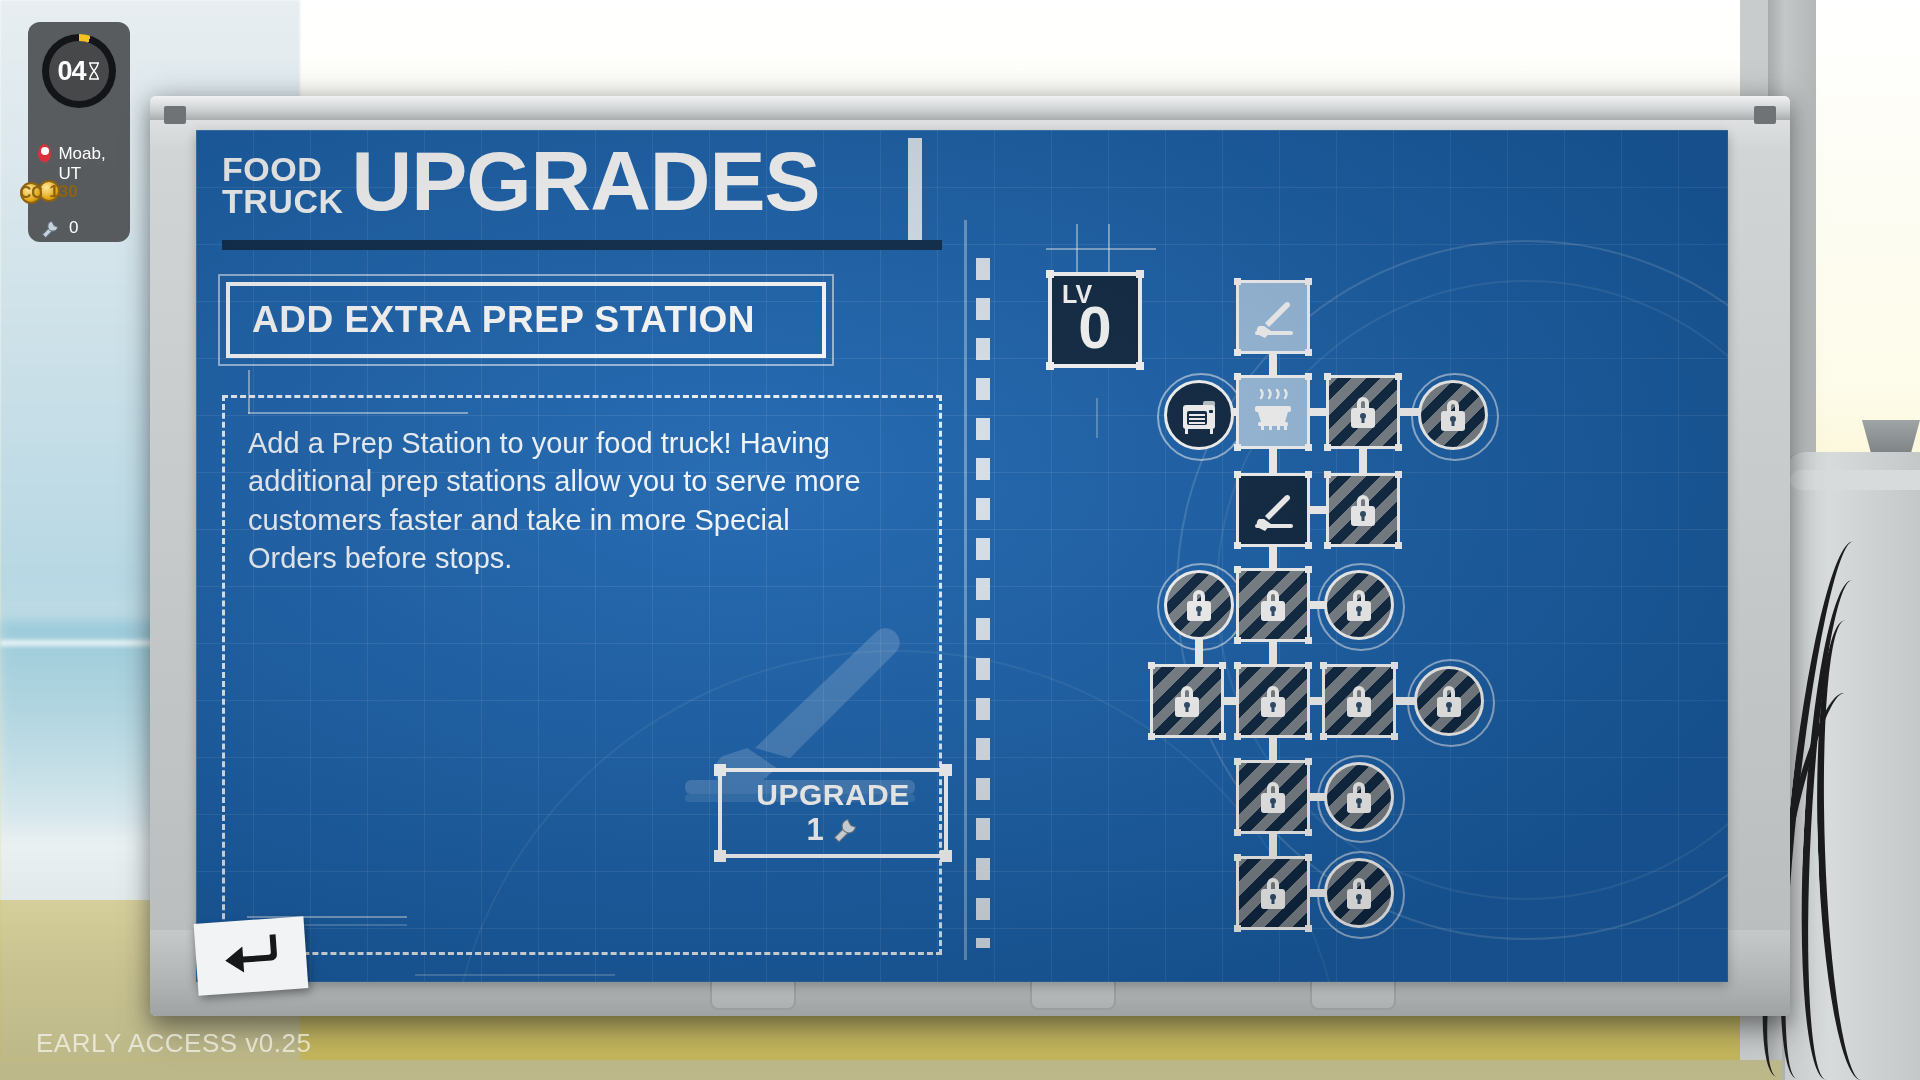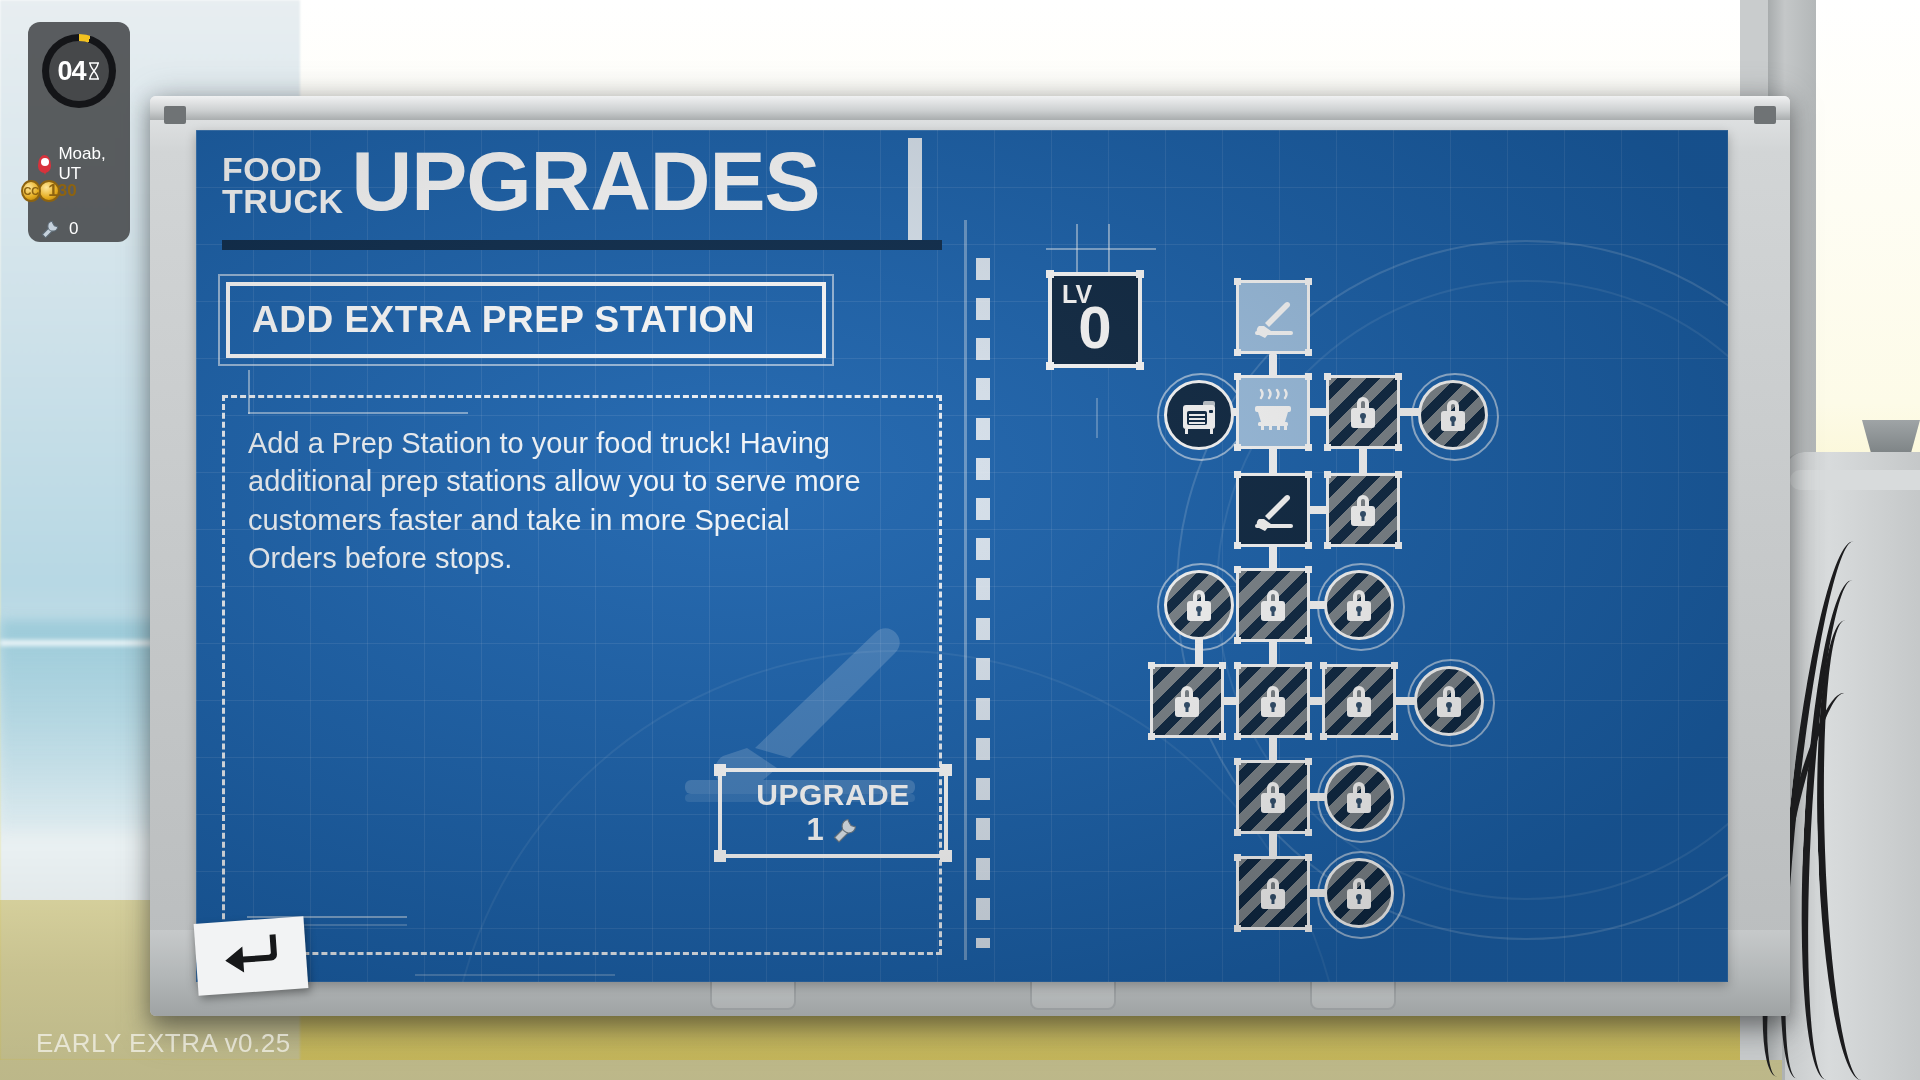--- a/index.html
+++ b/index.html
@@ -255,32 +255,32 @@
     border-radius: 50%;
     background: conic-gradient(#f3c220 0deg 18deg, #141518 18deg 360deg);
     display:flex; align-items:center; justify-content:center;
   }
   #hud-ring-inner {
     width: 60px; height: 60px; border-radius: 50%;
     background: rgba(70,72,74,1);
     display:flex; align-items:center; justify-content:center; gap:1px;
   }
   #hud-day { font-size: 27px; font-weight: 800; letter-spacing: -1px; }
-  #hud-row { position:absolute; left: 10px; display:flex; align-items:center; gap: 7px; font-size: 17px; }
+  #hud-row { position:absolute; left: 10px; display:flex; align-items:flex-start; gap: 7px; font-size: 17px; }
   #hud-row.loc { top: 122px; }
   #hud-row.coin { top: 158px; }
   #hud-row.tool { top: 196px; }
   .pin { width: 14px; height: 18px; background:#d8323c; border-radius: 50% 50% 50% 50%/60% 60% 40% 40%; position:relative;}
   .pin::after{content:"";position:absolute;left:3px;top:3px;width:8px;height:8px;background:#fff;border-radius:50%;}
   .pin::before{content:"";position:absolute;left:4px;top:12px;width:6px;height:8px;background:#d8323c;clip-path:polygon(0 0,100% 0,50% 100%);}
   .coin {
     width: 22px; height: 22px; border-radius:50%;
     background: radial-gradient(circle at 35% 30%, #ffe79a, #e3aa1c 62%, #a9760c);
     border: 2px solid #8d6310; display:flex;align-items:center;justify-content:center;
-    font-size:11px; font-weight:800; color:#8d6310;
+    font-size:16px; font-weight:800; color:#8d6310;
   }
 
   
   #version {
     position: absolute; left: 36px; top: 1028px;
     color: rgba(255,255,255,.62); font-size: 26px; letter-spacing: .5px;
   }
 
   
   #back-btn {
@@ -722,13 +722,13 @@
     <span>0</span>
   </div>
 </div>
 
 <div id="back-btn">
   <svg width="64" height="48" viewBox="0 0 64 48">
     <path d="M58 4 v20 a6 6 0 0 1 -6 6 H24 v10 L6 27 L24 14 v10 h26 a2 2 0 0 0 2 -2 V4 Z" fill="#17181a"></path>
   </svg>
 </div>
 
-<div id="version">EARLY EXTRA v0.25</div>
+<div id="version">EARLY ACCESS v0.25</div>
 
 </body></html>

